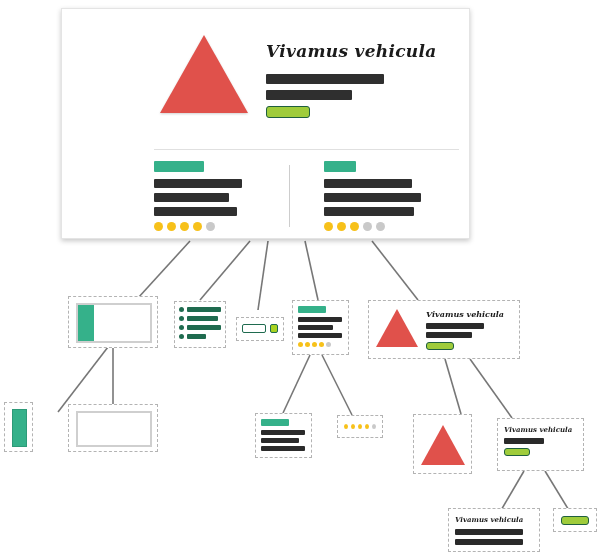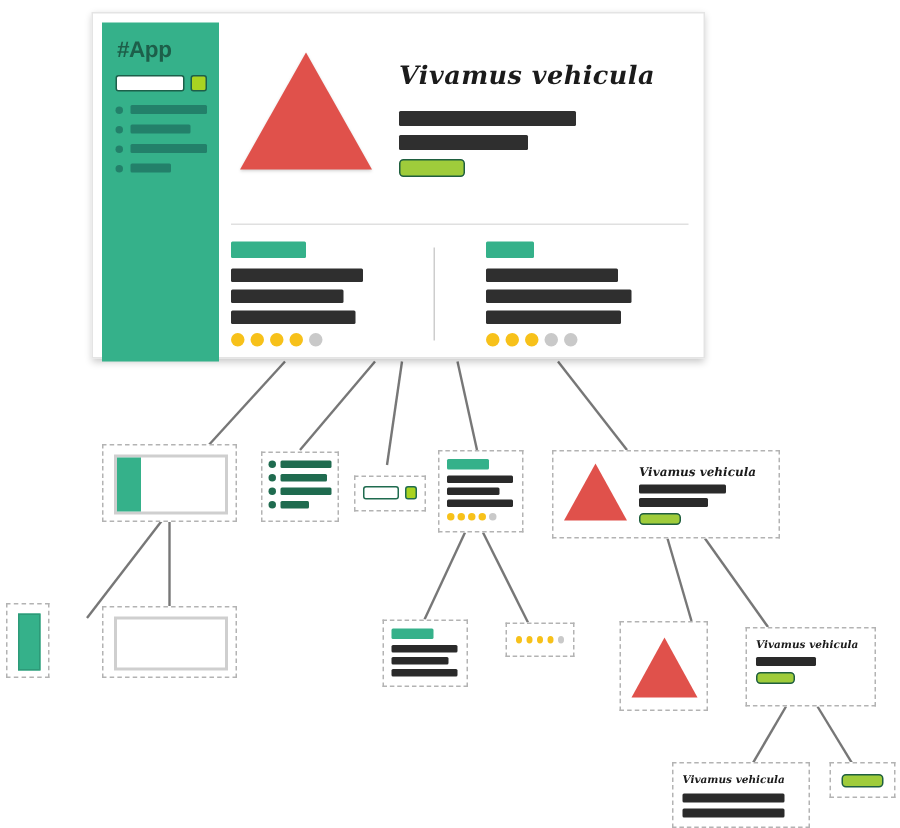--- a/index.html
+++ b/index.html
@@ -121,43 +121,20 @@
       <line x1="445" y1="359" x2="461" y2="414"></line>
       <line x1="470" y1="359" x2="512" y2="418"></line>
 
       <line x1="524" y1="471" x2="500" y2="512"></line>
       <line x1="545" y1="471" x2="570" y2="512"></line>
     </g>
   </svg>
 
   <div class="main-card">
 
-    <div class="sidebar">
-      <div class="brand">#App</div>
-      <div class="search-row">
-        <div class="search-box"></div>
-        <div class="search-btn"></div>
-      </div>
-      <div class="nav-item">
-        <span class="nav-dot"></span>
-        <span class="nav-bar" style="width:52px"></span>
-      </div>
-      <div class="nav-item">
-        <span class="nav-dot"></span>
-        <span class="nav-bar" style="width:40px"></span>
-      </div>
-      <div class="nav-item">
-        <span class="nav-dot"></span>
-        <span class="nav-bar" style="width:52px"></span>
-      </div>
-      <div class="nav-item">
-        <span class="nav-dot"></span>
-        <span class="nav-bar" style="width:27px"></span>
-      </div>
-    </div>
 
     <div class="content">
       <div class="hero">
         <div class="tri"></div>
         <div class="hero-text">
           <div class="title">Vivamus vehicula</div>
           <div class="bar" style="width:118px"></div>
           <div class="bar" style="width:86px"></div>
           <div class="pill"></div>
         </div>

